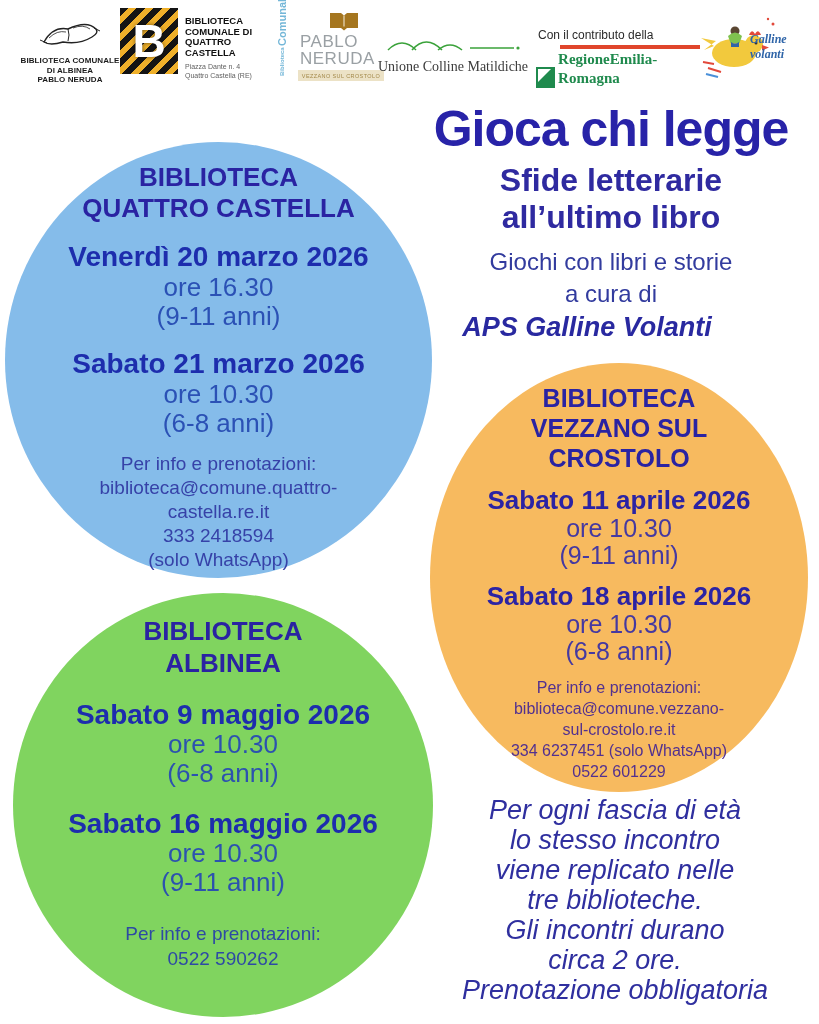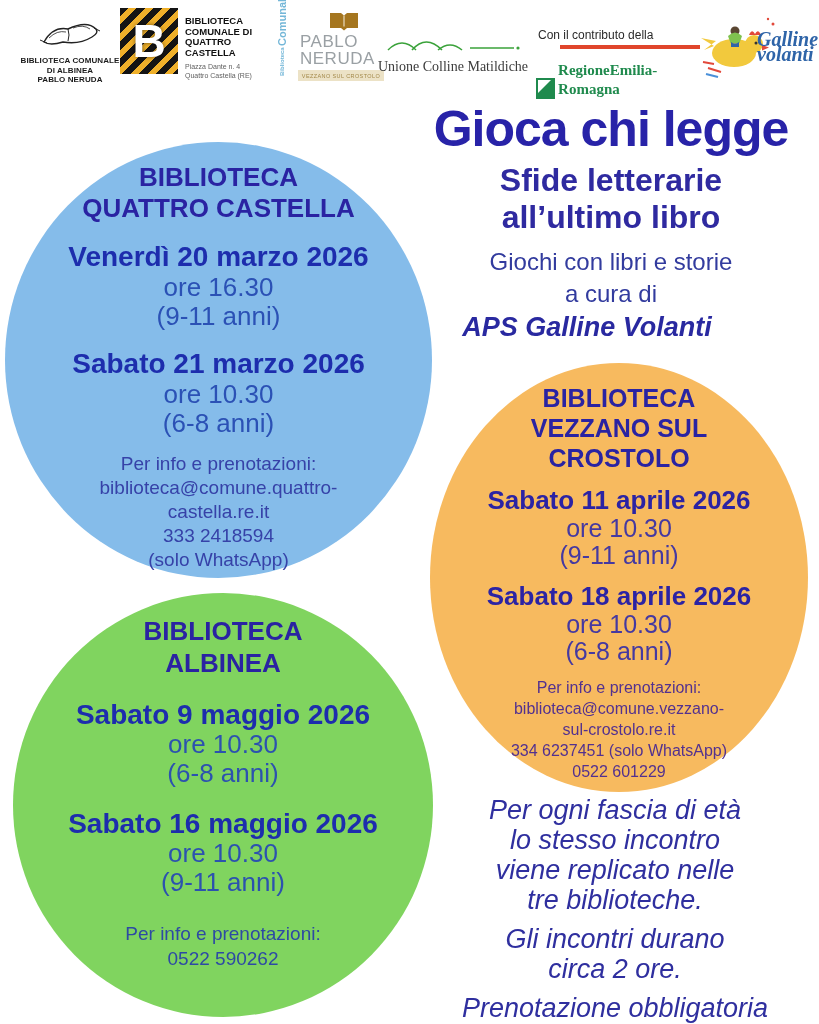--- a/index.html
+++ b/index.html
@@ -25,30 +25,30 @@
   .ner-v2{font-size:11px;font-weight:800;}
   .ner-stamp{position:absolute;left:54px;top:0;}
   .ner-name{position:absolute;left:26px;top:24px;font-size:17px;font-weight:500;color:#9aa0a4;
             line-height:16.5px;letter-spacing:.5px;}
   .ner-sub{position:absolute;left:24px;top:60px;width:86px;background:#ece2c6;color:#a3894a;
            font-size:5.5px;letter-spacing:.4px;text-align:center;padding:2.5px 0;}
   .lg-unione{left:378px;top:34px;width:156px;text-align:left;}
   .uni-text{font-family:"Liberation Serif",serif;font-size:14px;color:#3c3c3c;margin-top:1px;}
   .lg-regione{left:536px;top:28px;width:168px;}
   .reg-pre{font-size:12px;color:#2a2a2a;margin:0 0 3px 2px;}
-  .reg-row{position:relative;display:flex;align-items:flex-end;gap:3px;padding-top:16px;}
+  .reg-row{position:relative;display:flex;align-items:flex-end;gap:3px;padding-top:5px;}
   .reg-bar{position:absolute;left:24px;right:4px;top:0;height:3.5px;background:#e0452b;}
   .reg-mark{width:21px;height:21px;background:#1f8a4d;position:relative;}
   .reg-mark::after{content:"";position:absolute;left:2px;top:2px;border-left:13px solid #fff;
                    border-bottom:13px solid transparent;}
   .reg-word{font-family:"Liberation Serif",serif;font-weight:700;font-size:15px;color:#1f8a4d;line-height:19px;}
   .lg-galline{left:698px;top:8px;width:118px;height:80px;}
   .gal-hen{position:absolute;left:0;top:8px;}
-  .gal-text{position:absolute;left:59px;top:24px;font-family:"Liberation Serif",serif;font-weight:700;
-            font-style:italic;font-size:20px;line-height:15px;color:#2e64a8;}
+  .gal-text{position:absolute;left:52px;top:24px;font-family:"Liberation Serif",serif;font-weight:700;
+            font-style:italic;font-size:12px;line-height:15px;color:#2e64a8;}
 
   
   .title-main{position:absolute;left:406px;top:100px;width:410px;margin:0;text-align:center;
               font-size:50px;font-weight:800;letter-spacing:-1px;color:#2823a8;}
   .title-sub{position:absolute;left:406px;top:162px;width:410px;text-align:center;
              font-size:32px;font-weight:800;line-height:37px;color:#2f2aa0;}
   .title-desc{position:absolute;left:406px;top:246px;width:410px;text-align:center;
               font-size:24px;line-height:32px;color:#323b9e;}
   .title-org{position:absolute;left:382px;top:312px;width:410px;text-align:center;
              font-size:27px;font-weight:700;font-style:italic;color:#2929a0;}
@@ -74,21 +74,21 @@
   .c-green .time{font-size:26px;line-height:29px;color:#2c52af;}
   .c-info div{white-space:nowrap;}
   .c-blue .c-info{margin-top:14px;font-size:19px;line-height:24px;color:#3642a8;}
   .c-orange .c-info{margin-top:12px;font-size:16px;line-height:21px;color:#53318f;}
   .c-green .c-info{margin-top:24px;font-size:19px;line-height:25px;color:#2d4aa4;}
 
   
   .notes{position:absolute;left:418px;top:795px;width:394px;text-align:center;
          font-style:italic;color:#2f2f9f;}
   .note-line{font-size:27px;line-height:30px;}
-  .note-gap{margin-top:9px;}
+  .note-gap{margin-top:0;}
 </style>
 </head>
 <body>
 
 <div class="poster">
 
   <div class="logo lg-albinea">
     <svg width="66" height="36" viewBox="0 0 66 36">
       <path d="M7 26 Q16 10 31 13 Q50 4 59 13 Q62 17 55 21 Q42 29 26 26 Q13 30 7 26 Z" fill="none" stroke="#222" stroke-width="1.4"></path>
       <path d="M31 13 Q33 19 31 25" fill="none" stroke="#222" stroke-width="1"></path>

